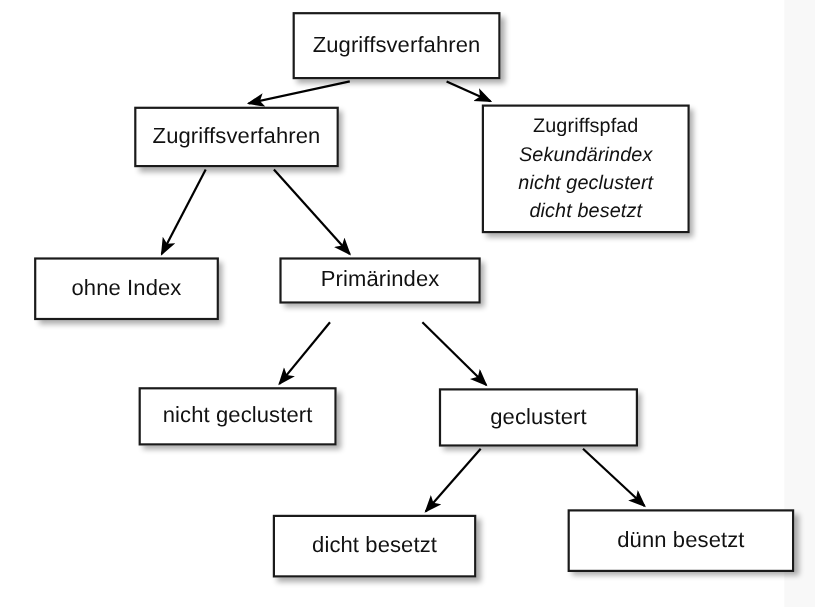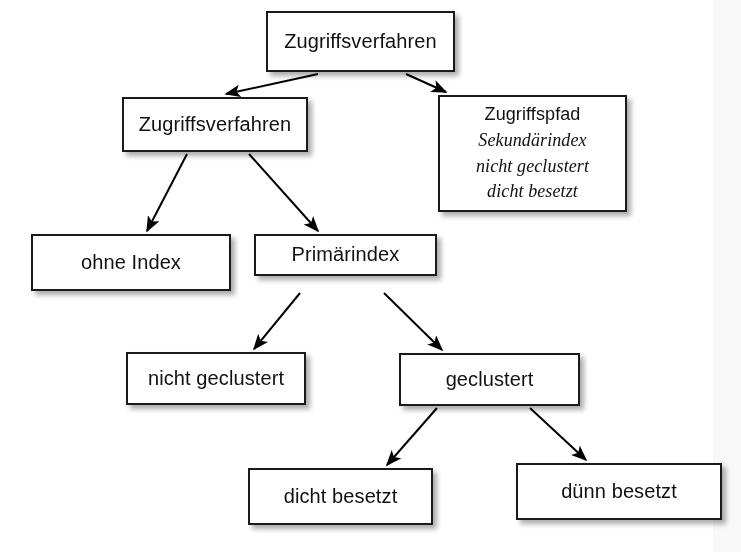--- a/index.html
+++ b/index.html
@@ -52,21 +52,20 @@
     text-align: center;
     letter-spacing: 0.1px;
     white-space: nowrap;
   }
   .node .line {
     display: block;
   }
   .node .line.italic {
     font-style: italic;
     font-weight: 500;
-    font-family: Liberation Serif, serif;
   }
   .node.multi {
     font-size: 18px;
     line-height: 1.42;
   }
 </style>
 </head>
 <body>
 
 <div id="diagram-canvas">
@@ -97,21 +96,21 @@
       </div>
       <div class="node" style="left: 122px; top: 97px; width: 186px; height: 55px; border-color: rgb(26, 26, 26); background: rgb(255, 255, 255);">
         <span class="line">Zugriffsverfahren</span>
       </div>
       <div class="node multi" style="left: 438px; top: 95px; width: 189px; height: 117px; border-color: rgb(26, 26, 26); background: rgb(255, 255, 255);">
         <span class="line">Zugriffspfad</span>
         <span class="line italic">Sekundärindex</span>
         <span class="line italic">nicht geclustert</span>
         <span class="line italic">dicht besetzt</span>
       </div>
-      <div class="node" style="left: 31px; top: 234px; width: 200px; height: 57px; border-color: rgb(26, 26, 26); background: rgb(255, 255, 255);">
+      <div class="node" style="left: 31px; top: 234px; width: 168px; height: 57px; border-color: rgb(26, 26, 26); background: rgb(255, 255, 255);">
         <span class="line">ohne Index</span>
       </div>
       <div class="node" style="left: 254px; top: 234px; width: 183px; height: 42px; border-color: rgb(26, 26, 26); background: rgb(255, 255, 255);">
         <span class="line">Primärindex</span>
       </div>
       <div class="node" style="left: 126px; top: 352px; width: 180px; height: 53px; border-color: rgb(26, 26, 26); background: rgb(255, 255, 255);">
         <span class="line">nicht geclustert</span>
       </div>
       <div class="node" style="left: 399px; top: 353px; width: 181px; height: 53px; border-color: rgb(26, 26, 26); background: rgb(255, 255, 255);">
         <span class="line">geclustert</span>

